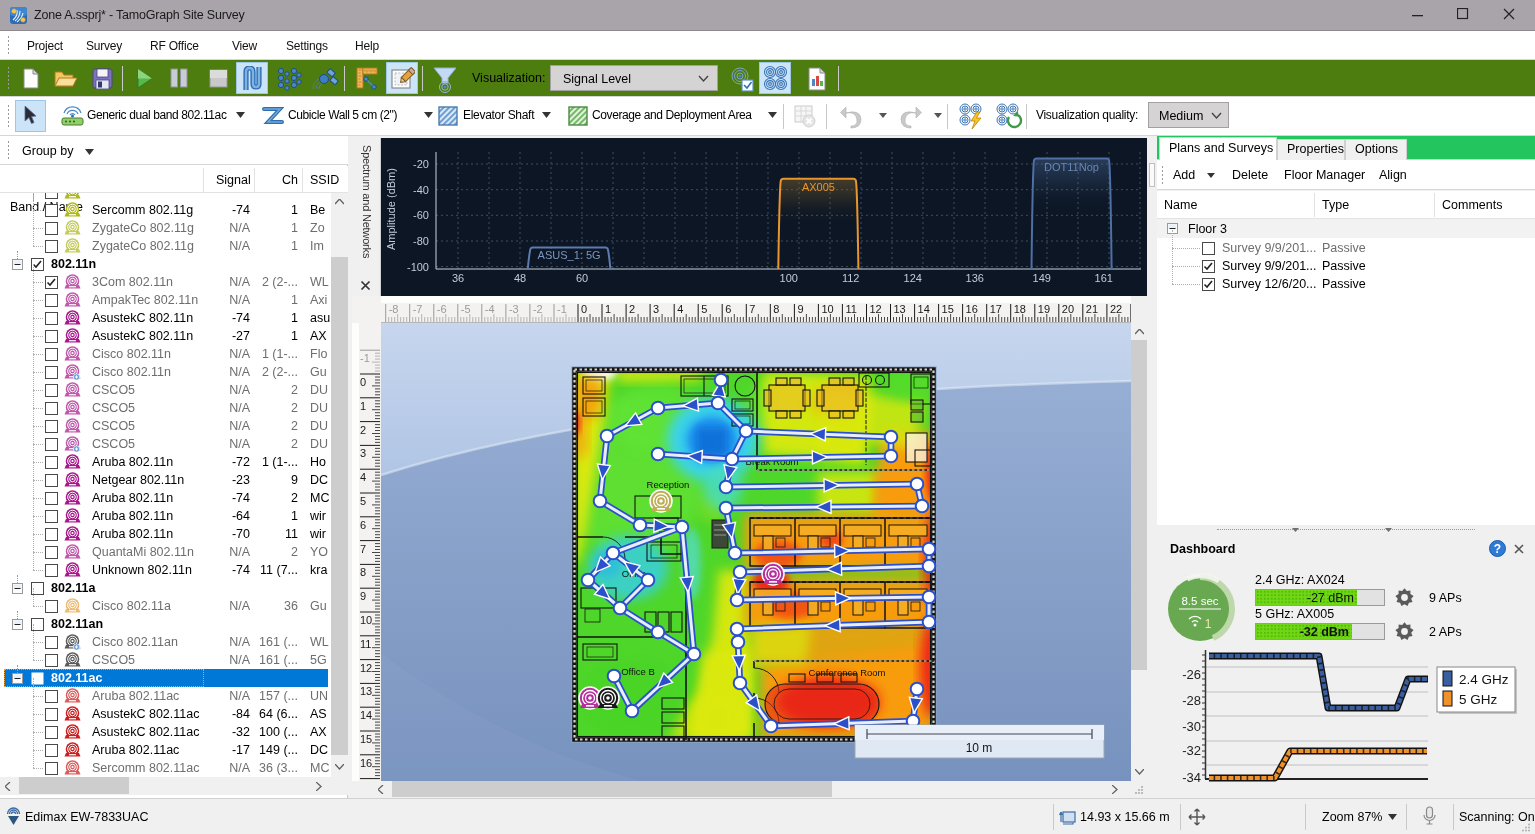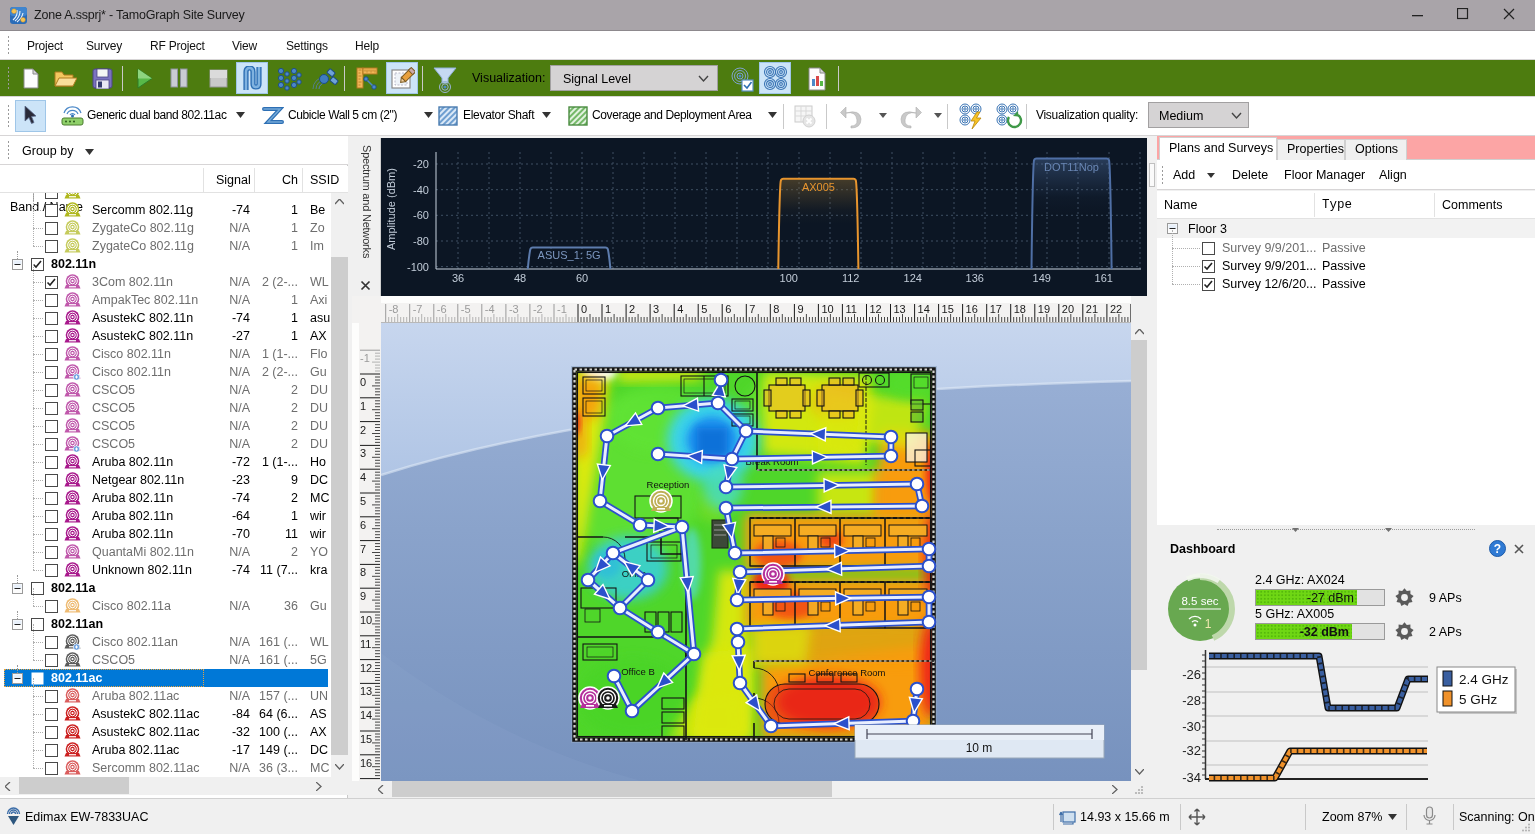--- a/index.html
+++ b/index.html
@@ -26,21 +26,21 @@
       <rect x="0.5" y="0.5" width="10" height="10" fill="none" stroke="#222" stroke-width="1.2"></rect>
     </svg>
  <svg class="abs" style="left:1503px;top:8px;" width="12" height="12">
       <path d="M1 1 L11 11 M11 1 L1 11" stroke="#222" stroke-width="1.2"></path>
     </svg>
 </div>
 <div class="abs" style="left:0;top:31px;width:1535px;height:29px;background:#fff;border-bottom:1px solid #d7d5d6;">
     <div class="grip" style="left:7px;top:4px;height:21px;"></div>
     <div class="abs tt" style="left:27px;top:8px;font-size:12px;letter-spacing:-0.2px;color:#111;">Project</div>
     <div class="abs tt" style="left:86px;top:8px;font-size:12px;letter-spacing:-0.2px;color:#111;">Survey</div>
-    <div class="abs tt" style="left:150px;top:8px;font-size:12px;letter-spacing:-0.2px;color:#111;">RF Project</div>
+    <div class="abs tt" style="left:150px;top:8px;font-size:12px;letter-spacing:-0.2px;color:#111;">RF Office</div>
     <div class="abs tt" style="left:232px;top:8px;font-size:12px;letter-spacing:-0.2px;color:#111;">View</div>
     <div class="abs tt" style="left:286px;top:8px;font-size:12px;letter-spacing:-0.2px;color:#111;">Settings</div>
     <div class="abs tt" style="left:355px;top:8px;font-size:12px;letter-spacing:-0.2px;color:#111;">Help</div>
   </div>
 <div class="abs" style="left:0;top:60px;width:1535px;height:37px;background:#4d7c0f;border-bottom:1px solid #d7d5d6;">
     <div class="grip" style="left:7px;top:6px;height:25px;"></div>
     <div class="sep" style="left:122px;top:6px;height:25px;"></div>
     <div class="sep" style="left:344px;top:6px;height:25px;"></div>
     <div class="sep" style="left:422px;top:6px;height:25px;"></div>
     <div class="sep" style="left:838px;top:6px;height:25px;"></div>
@@ -270,21 +270,21 @@
         <circle cx="18" cy="6" r="3"></circle>
         <circle cx="18" cy="6" r="1.2"></circle>
   <circle cx="7" cy="17" r="5"></circle>
         <circle cx="7" cy="17" r="3"></circle>
         <circle cx="7" cy="17" r="1.2"></circle>
  </g>
  <path d="M23 12 A6.5 6.5 0 1 1 14 14" fill="none" stroke="#3f9948" stroke-width="2.4"></path>
  <path d="M23 8 L23.5 13.5 L18 13 Z" fill="#3f9948"></path>
 </svg>
     <div class="abs tt" style="left:1036px;top:11px;font-size:12px;letter-spacing:-0.3px;">Visualization quality:</div>
-    <div class="abs" style="left:1148px;top:5px;width:101px;height:26px;background:#d5d3d4;border:1px solid #a2a0a1;">
+    <div class="abs" style="left:1148px;top:5px;width:81px;height:26px;background:#d5d3d4;border:1px solid #a2a0a1;">
  <div class="abs tt" style="left:10px;top:6px;font-size:12.5px;">Medium</div>
  <svg class="abs" style="right:6px;top:9px" width="11" height="8">
         <path d="M1 1 L5.5 6 L10 1" fill="none" stroke="#444" stroke-width="1.4"></path>
       </svg>
 </div>
   </div>
 <div class="abs" style="left:0;top:136px;width:348px;height:662px;background:#fff;border-right:1px solid #c9c9c9;">
     <div class="abs" style="left:0;top:0;width:348px;height:29px;background:#fff;border-bottom:1px solid #d7d5d6;">
       <div class="grip" style="left:7px;top:4px;height:21px;"></div>
       <div class="abs tt" style="left:22px;top:8px;font-size:12.5px;">Group by</div>
@@ -1919,41 +1919,41 @@
         <circle cx="2" cy="8" r="1.1"></circle>
         <circle cx="5" cy="8" r="1.1"></circle>
         <circle cx="8" cy="8" r="1.1"></circle>
       </g>
     </svg>
 </div>
 <div class="abs" style="left:1147px;top:138px;width:10px;height:660px;background:#f0f0f0;">
 <div class="abs" style="left:2px;top:25px;width:6px;height:24px;background:#fafafa;border:1px solid #c0c0c0;"></div>
 </div>
 <div class="abs" style="left:1157px;top:136px;width:378px;height:662px;background:#f0f0f0;">
-    <div class="abs" style="left:0;top:0;width:378px;height:24px;background:#fca5a5;border-bottom:1px solid #d0d0d0;">
+    <div class="abs" style="left:0;top:0;width:378px;height:24px;background:#22c55e;border-bottom:1px solid #d0d0d0;">
       <div class="abs" style="left:2px;top:1px;width:118px;height:23px;background:#fff;border:1px solid #d0d0d0;border-bottom:none;"></div>
       <div class="abs tt" style="left:12px;top:5px;font-size:12.5px;">Plans and Surveys</div>
       <div class="abs" style="left:120px;top:3px;width:68px;height:21px;background:#f0f0f0;border:1px solid #d0d0d0;border-bottom:none;"></div>
       <div class="abs tt" style="left:130px;top:6px;font-size:12.5px;">Properties</div>
       <div class="abs" style="left:188px;top:3px;width:62px;height:21px;background:#f0f0f0;border:1px solid #d0d0d0;border-bottom:none;"></div>
       <div class="abs tt" style="left:198px;top:6px;font-size:12.5px;">Options</div>
     </div>
     <div class="abs" style="left:0;top:24px;width:378px;height:30px;background:#fff;border-bottom:1px solid #d7d5d6;">
       <div class="grip" style="left:4px;top:5px;height:20px;"></div>
       <div class="abs tt" style="left:16px;top:8px;font-size:12.5px;">Add</div>
       <svg class="abs" style="left:50px;top:13px" width="9" height="6">
         <path d="M0 0 L8 0 L4 5 Z" fill="#333"></path>
       </svg>
       <div class="abs tt" style="left:75px;top:8px;font-size:12.5px;">Delete</div>
       <div class="abs tt" style="left:127px;top:8px;font-size:12.5px;">Floor Manager</div>
       <div class="abs tt" style="left:222px;top:8px;font-size:12.5px;">Align</div>
     </div>
     <div class="abs" style="left:0;top:55px;width:378px;height:334px;background:#fff;">
       <div class="abs tt" style="left:7px;top:7px;font-size:12.5px;">Name</div>
-      <div class="abs tt" style="left:165px;top:7px;font-size:12.5px;font-family:Liberation Mono, monospace;">Type</div>
+      <div class="abs tt" style="left:165px;top:7px;font-size:12.5px;">Type</div>
       <div class="abs tt" style="left:285px;top:7px;font-size:12.5px;">Comments</div>
       <div class="sep" style="left:157px;top:2px;height:24px;background:#e2e2e2;"></div>
       <div class="sep" style="left:277px;top:2px;height:24px;background:#e2e2e2;"></div>
       <div class="abs" style="left:0;top:27px;width:378px;height:1px;background:#e2e2e2;"></div>
       <div class="abs" style="left:0;top:28px;width:378px;height:19px;background:#f2f2f2;"></div>
       <svg class="abs" style="left:10px;top:32px" width="11" height="11">
 <rect x="0.5" y="0.5" width="10" height="10" fill="#fcfcfc" stroke="#9a9a9a"></rect>
 <rect x="1.5" y="1.5" width="8" height="4" fill="#e8f0fa"></rect>
 <path d="M2.5 5.5 h6" stroke="#222" stroke-width="1"></path>
       </svg>

